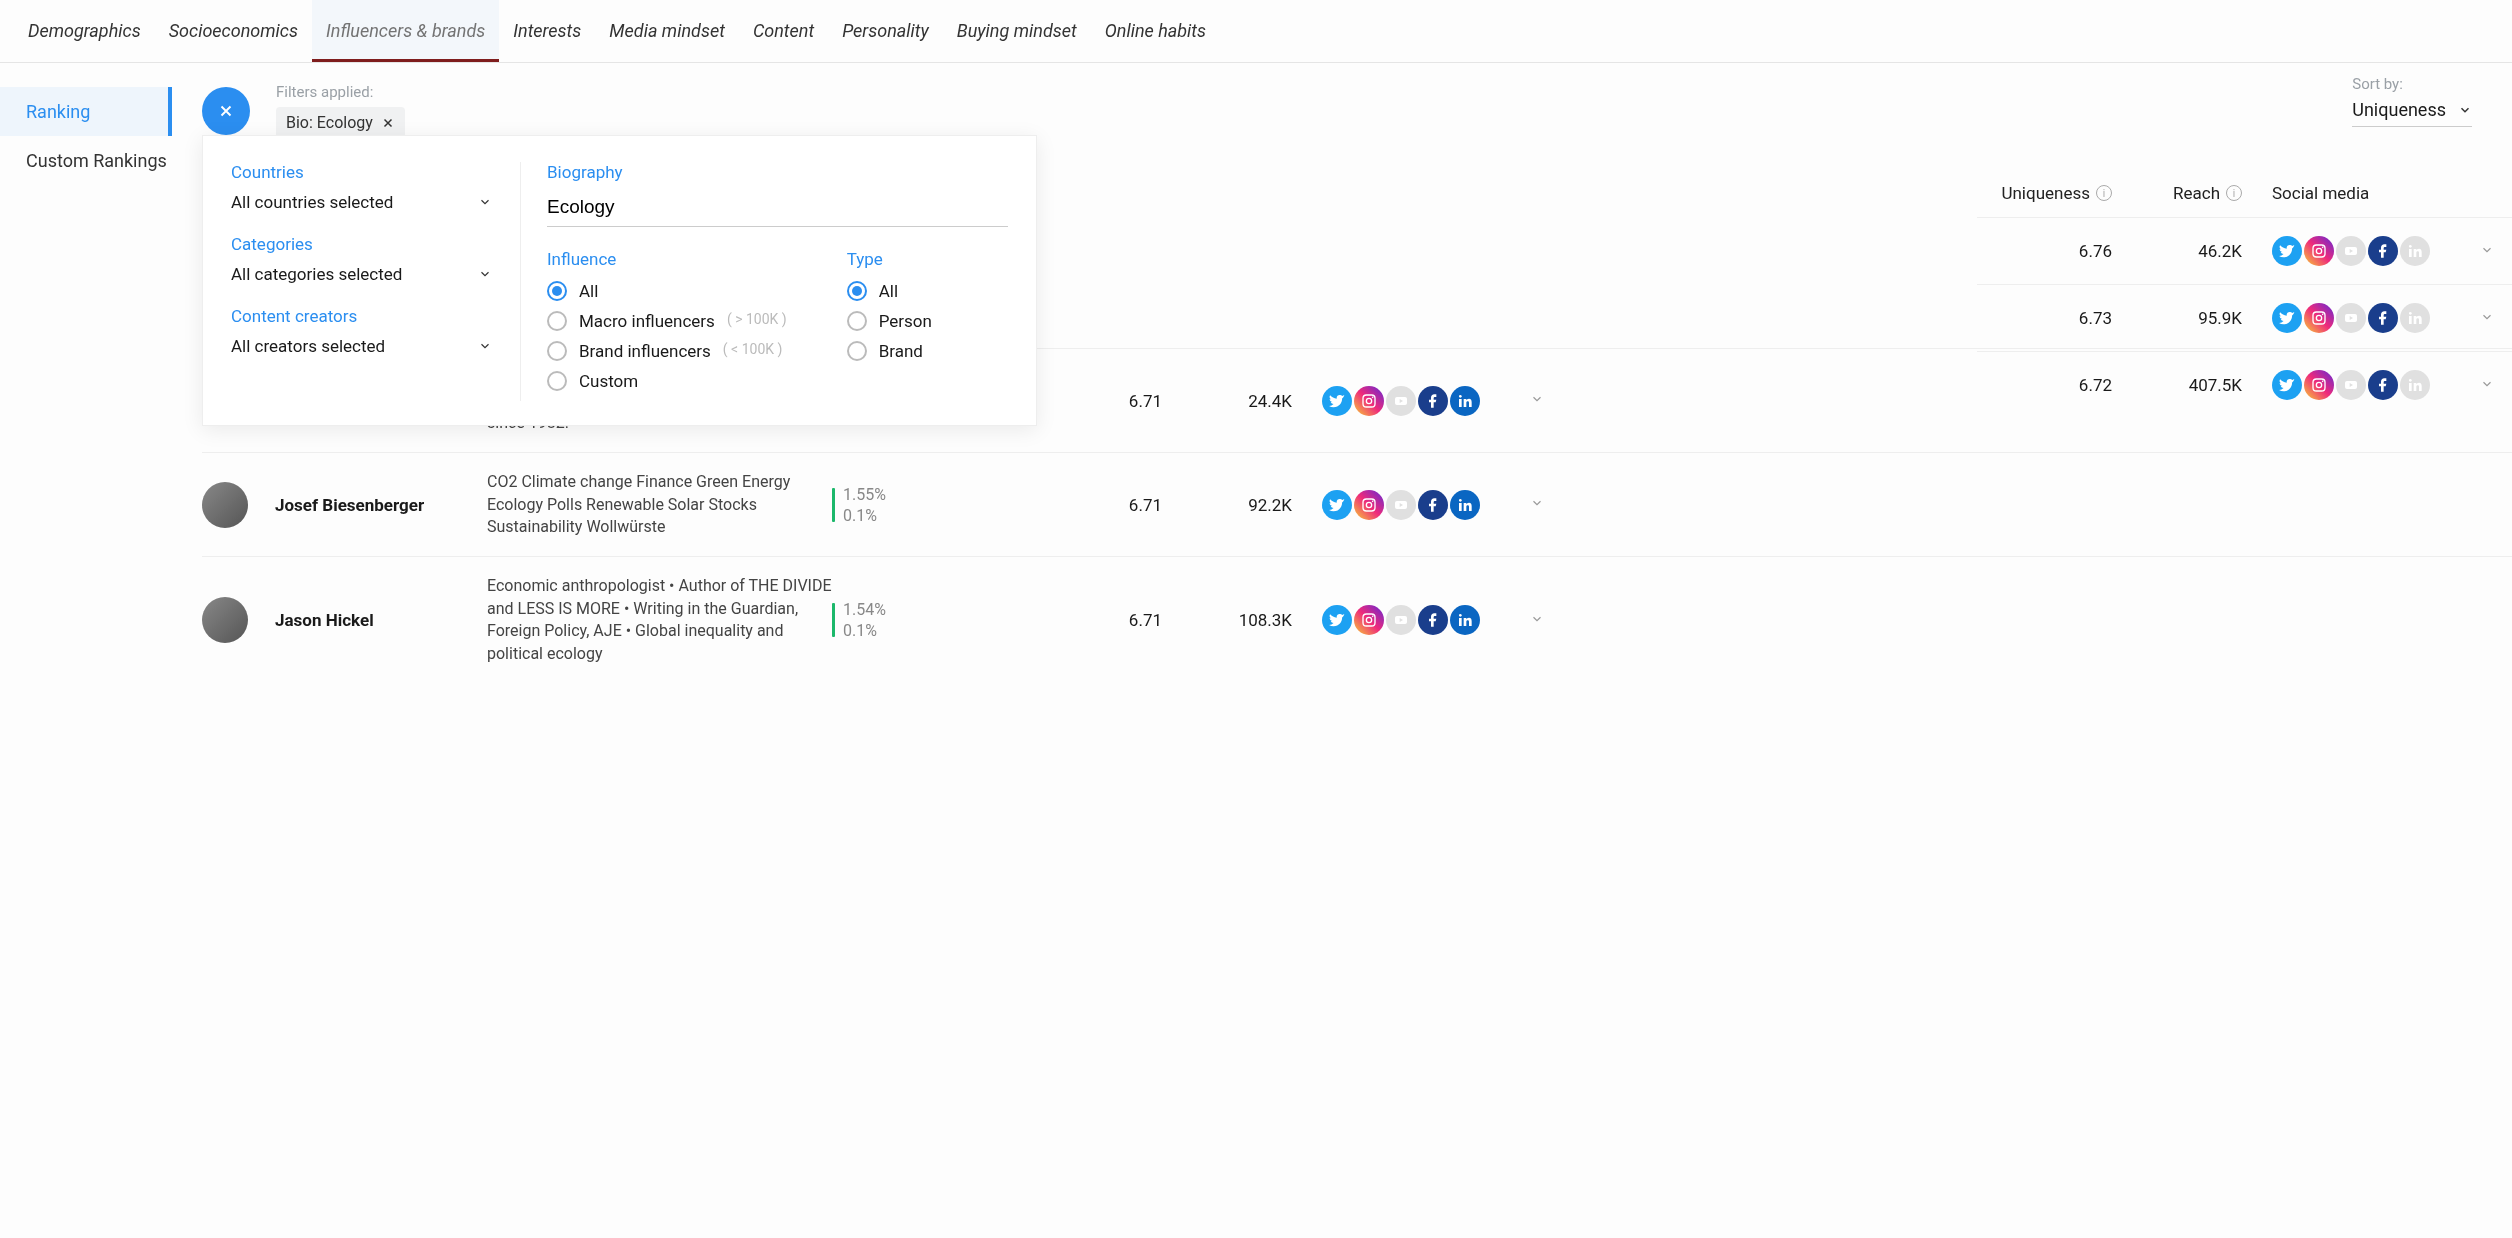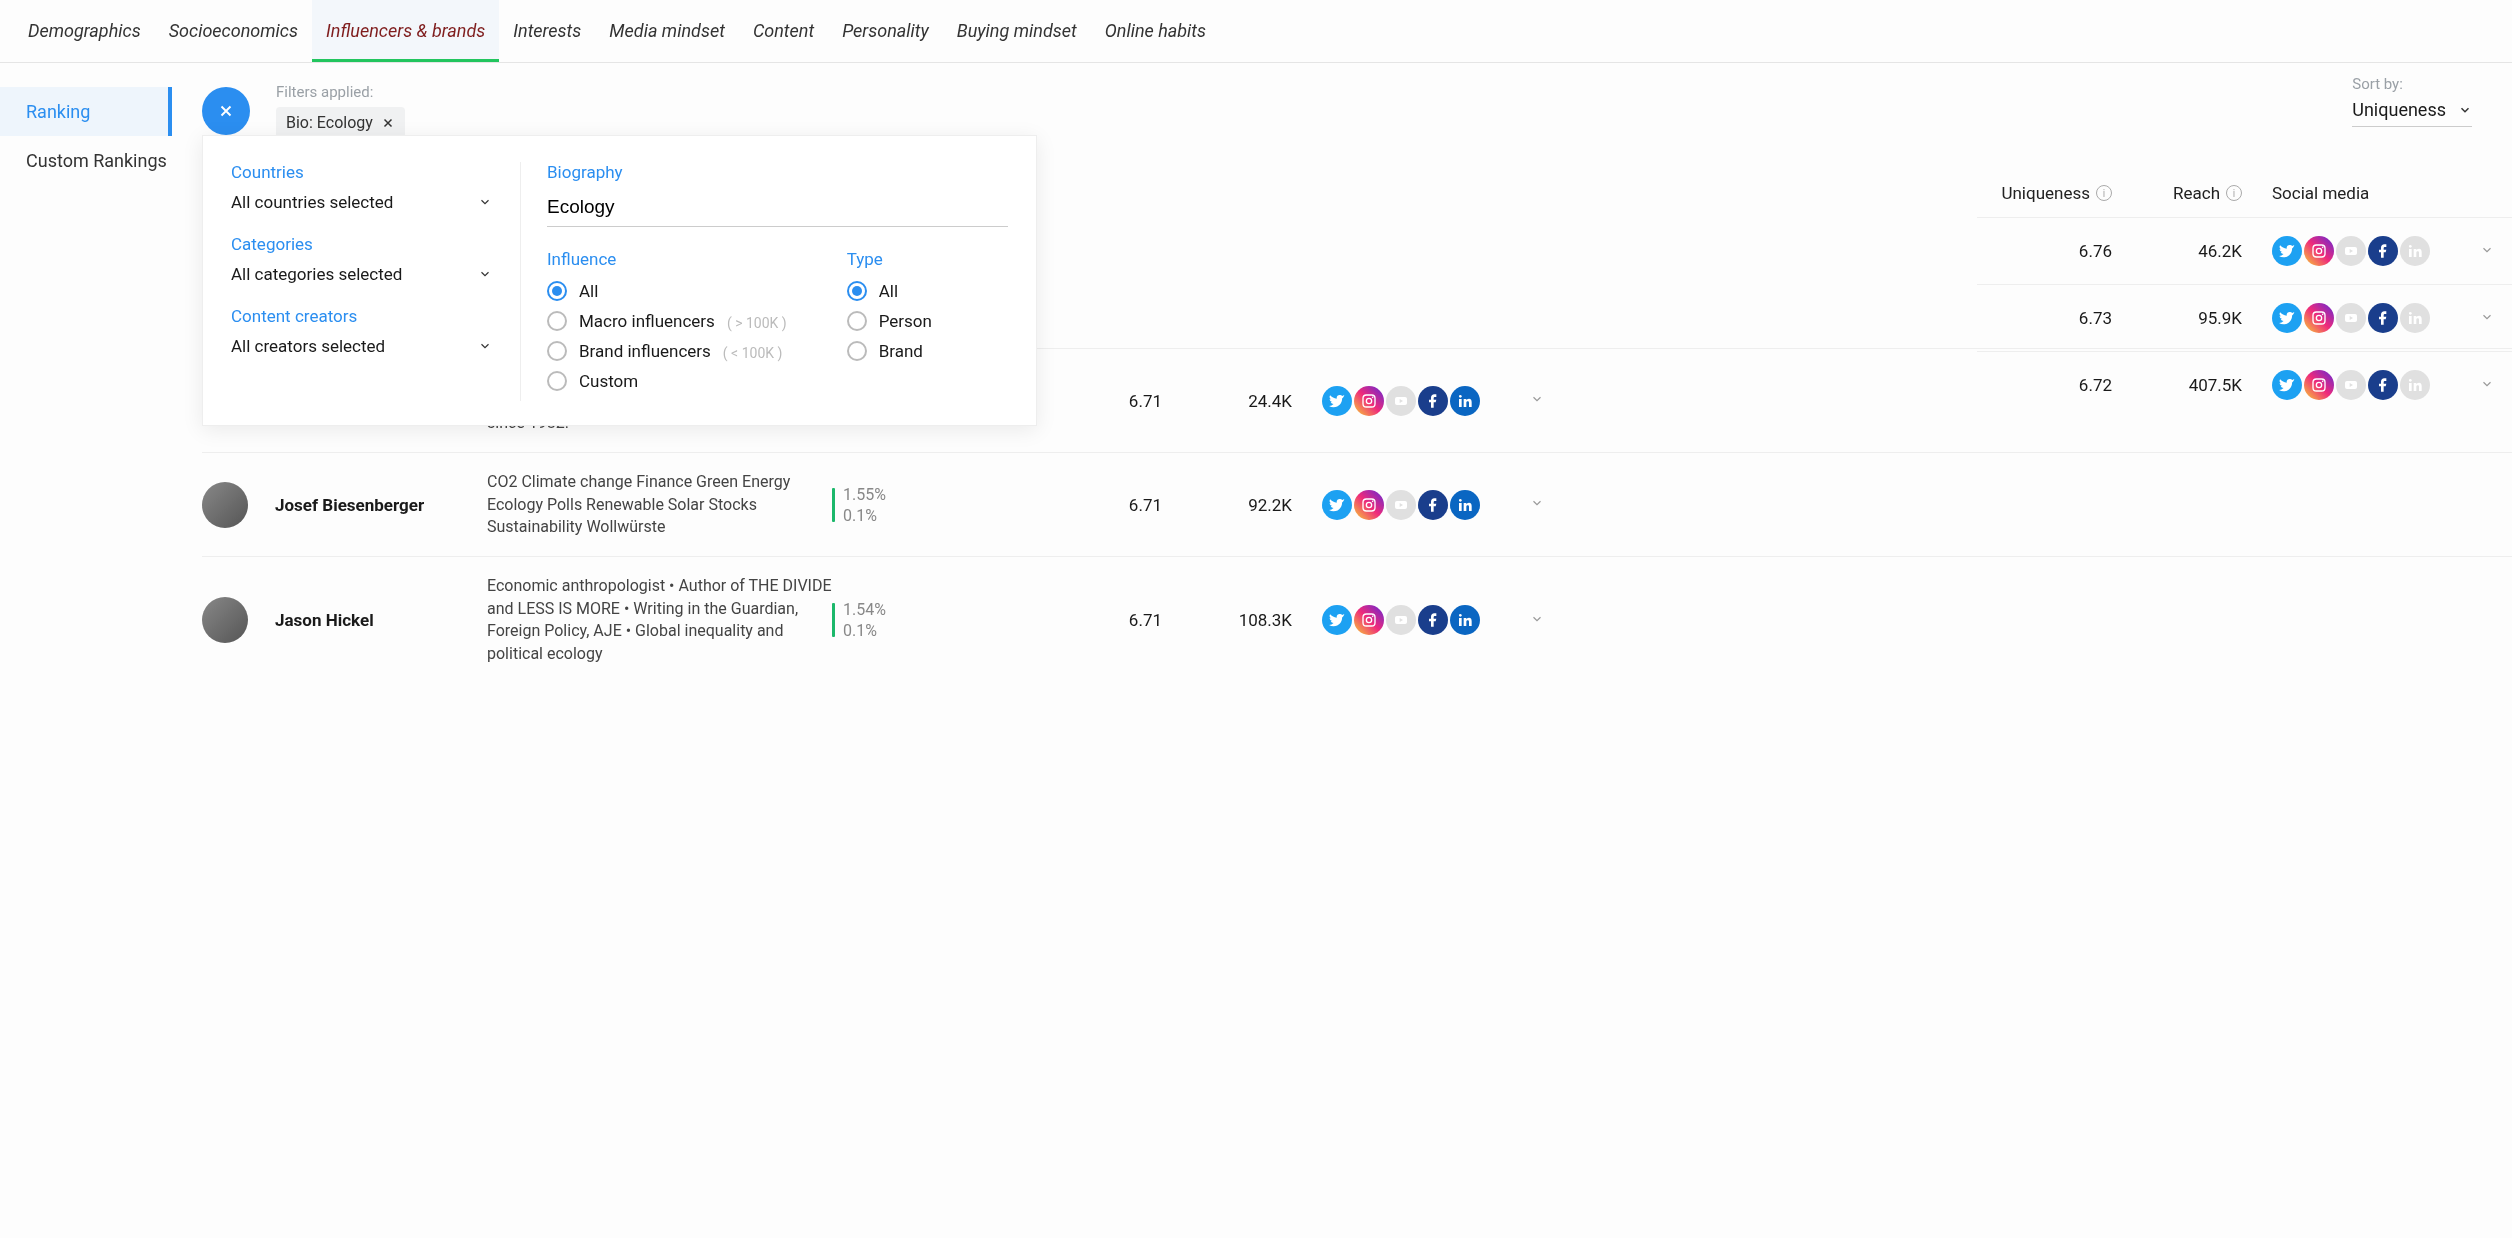--- a/index.html
+++ b/index.html
@@ -1,19 +1,19 @@
 <!DOCTYPE html>
 <html><head>
 <meta charset="utf-8">
 <style>
 * { box-sizing: border-box; margin: 0; padding: 0; }
 body { font-family: -apple-system, BlinkMacSystemFont, "Segoe UI", Roboto, Helvetica, Arial, sans-serif; background: #fdfdfd; color: #1a1a1a; }
 .nav-tabs { display: flex; gap: 0; padding: 0 0 0 14px; border-bottom: 1px solid #e5e5e5; }
 .nav-tab { padding: 20px 14px 18px; font-size: 18px; color: #333; cursor: pointer; font-style: italic; }
-.nav-tab.active { color: #7f1d1d; border-bottom: 3px solid #22c55e; background: #f3f7fb; }
+.nav-tab.active { color: #737373; border-bottom: 3px solid #7f1d1d; background: #f3f7fb; }
 .main { display: flex; }
 .sidebar { width: 172px; padding-top: 24px; }
 .sidebar-item { padding: 14px 0 14px 26px; font-size: 18px; color: #333; cursor: pointer; }
 .sidebar-item.active { background: #eef5fc; color: #2b8ef0; border-right: 4px solid #2b8ef0; }
 .content { flex: 1; padding: 20px 0 0 30px; position: relative; }
 .top-row { display: flex; align-items: flex-start; gap: 26px; }
 .close-circle { width: 48px; height: 48px; min-width:48px; background: #2b8ef0; border-radius: 50%; display:flex; align-items:center; justify-content:center; cursor:pointer; margin-top:4px;}
 .close-circle svg { width: 18px; height:18px; stroke:#fff; stroke-width:2.5; }
 .filters-block { flex:1; }
 .filters-label { color:#9aa0a6; font-size:15px; margin-bottom:6px;}
@@ -60,21 +60,21 @@
 .p-left { width:290px; border-right:1px solid #eee; padding-right:20px;}
 .p-right { flex:1; padding-left:26px;}
 .p-section { margin-bottom:22px;}
 .p-title { color:#2b8ef0; font-size:17px; margin-bottom:10px;}
 .p-sel { display:flex; justify-content:space-between; align-items:center; font-size:17px; cursor:pointer; padding-right:8px;}
 .p-sel svg { width:14px; height:14px; stroke:#333; stroke-width:2;}
 .p-input { width:100%; border:none; border-bottom:1px solid #ccc; font-size:19px; padding:4px 0 8px; outline:none;}
 .p-radios { display:flex; gap:60px; margin-top:22px;}
 .radio-col { }
 .radio-title { color:#2b8ef0; font-size:17px; margin-bottom:12px;}
-.radio-item { display:flex; align-items:flex-end; gap:12px; font-size:17px; margin-bottom:10px; cursor:pointer;}
+.radio-item { display:flex; align-items:flex-start; gap:12px; font-size:17px; margin-bottom:10px; cursor:pointer;}
 .radio-hint { color:#bbb; font-size:14px;}
 .radio-dot { width:20px; height:20px; border:2px solid #bbb; border-radius:50%; display:flex; align-items:center; justify-content:center;}
 .radio-dot.sel { border-color:#2b8ef0;}
 .radio-dot.sel::after { content:''; width:10px; height:10px; background:#2b8ef0; border-radius:50%;}
 .p-actions { display:flex; justify-content:space-between; margin-top:18px;}
 .btn-clear { background:#f3f3f3; border:none; padding:12px 22px; font-size:17px; cursor:pointer; border-radius:2px;}
 .btn-apply { background:#e06b4c; border:none; padding:12px 30px; font-size:18px; color:#fff; cursor:pointer; border-radius:2px;}
 </style>
 </head>
 <body>

